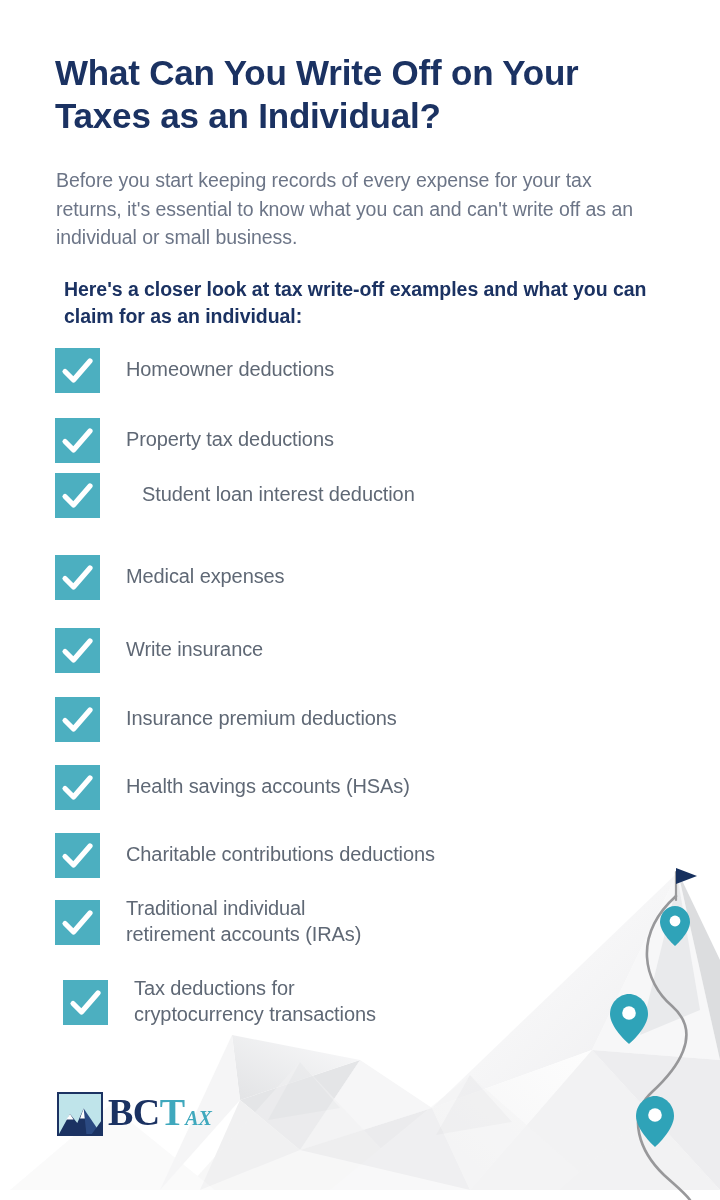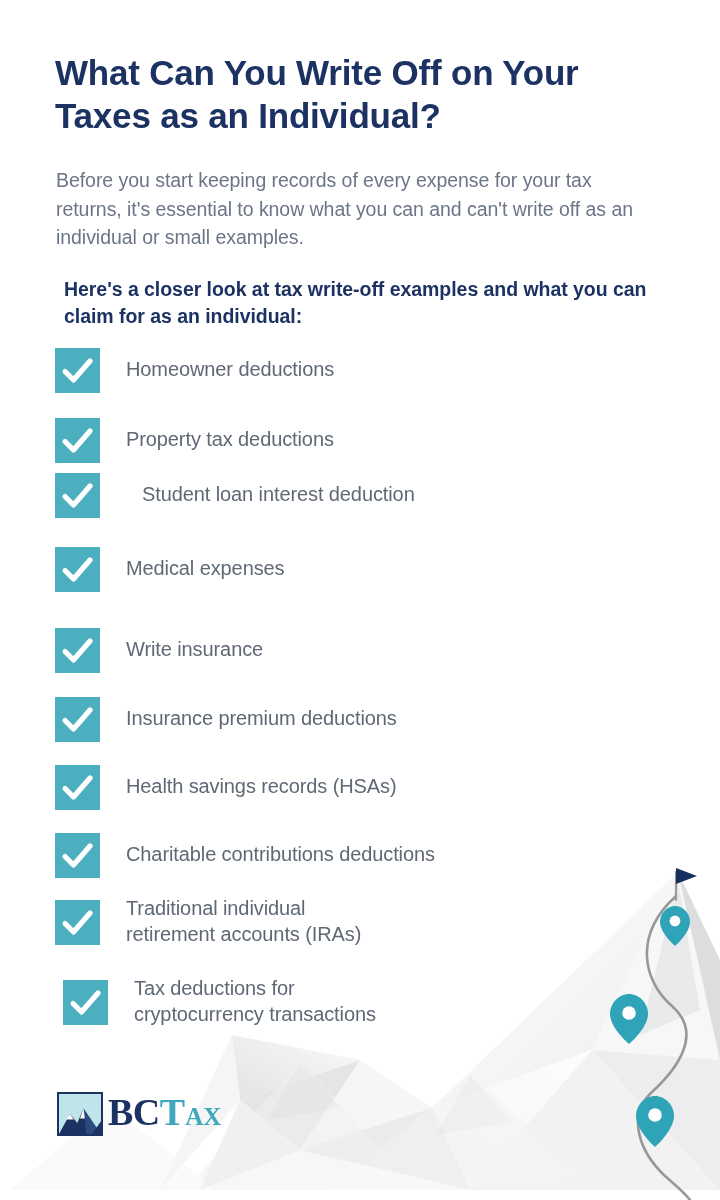--- a/index.html
+++ b/index.html
@@ -139,21 +139,21 @@
   .logo-text {
     font-family: "Liberation Serif", serif;
     font-weight: bold;
     line-height: 1;
     white-space: nowrap;
     display: block;
     padding: 1px 0 0 3px;
   }
   .logo-bc { font-size: 38px; color: #1b3262; letter-spacing: -0.5px; }
   .logo-t  { font-size: 38px; color: #3fa8bd; }
-  .logo-ax { font-size: 25px; color: #3fa8bd; letter-spacing: 0px; }
+  .logo-ax { font-size: 20px; color: #3fa8bd; letter-spacing: 0px; font-style: italic; }
   .logo-bar {
     margin-top: 2px;
     margin-left: 3px;
     height: 7px;
     background: #1b3262;
     border-top: 2px solid #8fcbd8;
   }
 </style>
 </head>
 <body>
@@ -217,21 +217,21 @@
   <g>
     <path d="M674,1116 c0,-11 -9,-20 -19,-20 c-10,0 -19,9 -19,20 c0,14 19,31 19,31 c0,0 19,-17 19,-31 z" fill="#2fa3b8"></path>
     <circle cx="655" cy="1115" r="6.8" fill="#ffffff"></circle>
   </g>
 </svg>
 
 <div id="content">
 
   <h1 class="page-title">What Can You Write Off on Your Taxes as an Individual?</h1>
 
-  <p class="intro-paragraph">Before you start keeping records of every expense for your tax returns, it's essential to know what you can and can't write off as an individual or small examples.</p>
+  <p class="intro-paragraph">Before you start keeping records of every expense for your tax returns, it's essential to know what you can and can't write off as an individual or small business.</p>
 
   <p class="lead-in">Here's a closer look at tax write-off examples and what you can claim for as an individual:</p>
 
   <ul class="checklist">
 
     <li class="check-item" style="top:0px;">
       <span class="checkbox">
         <svg viewBox="0 0 45 45">
             <path d="M10 23.5 L18.5 32 L35 13" fill="none" stroke="#ffffff" stroke-width="5.2" stroke-linecap="round" stroke-linejoin="round"></path>
           </svg>
@@ -250,21 +250,21 @@
 
     <li class="check-item" style="top:125px;gap:16px;">
       <span class="checkbox">
         <svg viewBox="0 0 45 45">
             <path d="M10 23.5 L18.5 32 L35 13" fill="none" stroke="#ffffff" stroke-width="5.2" stroke-linecap="round" stroke-linejoin="round"></path>
           </svg>
       </span>
       <span class="check-label">Student loan interest deduction</span>
     </li>
 
-    <li class="check-item" style="top:199px;">
+    <li class="check-item" style="top:207px;">
       <span class="checkbox">
         <svg viewBox="0 0 45 45">
             <path d="M10 23.5 L18.5 32 L35 13" fill="none" stroke="#ffffff" stroke-width="5.2" stroke-linecap="round" stroke-linejoin="round"></path>
           </svg>
       </span>
       <span class="check-label">Medical expenses</span>
     </li>
 
     <li class="check-item" style="top:280px;">
       <span class="checkbox">
@@ -283,21 +283,21 @@
       </span>
       <span class="check-label">Insurance premium deductions</span>
     </li>
 
     <li class="check-item" style="top:417px;">
       <span class="checkbox">
         <svg viewBox="0 0 45 45">
             <path d="M10 23.5 L18.5 32 L35 13" fill="none" stroke="#ffffff" stroke-width="5.2" stroke-linecap="round" stroke-linejoin="round"></path>
           </svg>
       </span>
-      <span class="check-label">Health savings records (HSAs)</span>
+      <span class="check-label">Health savings accounts (HSAs)</span>
     </li>
 
     <li class="check-item" style="top:485px;">
       <span class="checkbox">
         <svg viewBox="0 0 45 45">
             <path d="M10 23.5 L18.5 32 L35 13" fill="none" stroke="#ffffff" stroke-width="5.2" stroke-linecap="round" stroke-linejoin="round"></path>
           </svg>
       </span>
       <span class="check-label">Charitable contributions deductions</span>
     </li>

